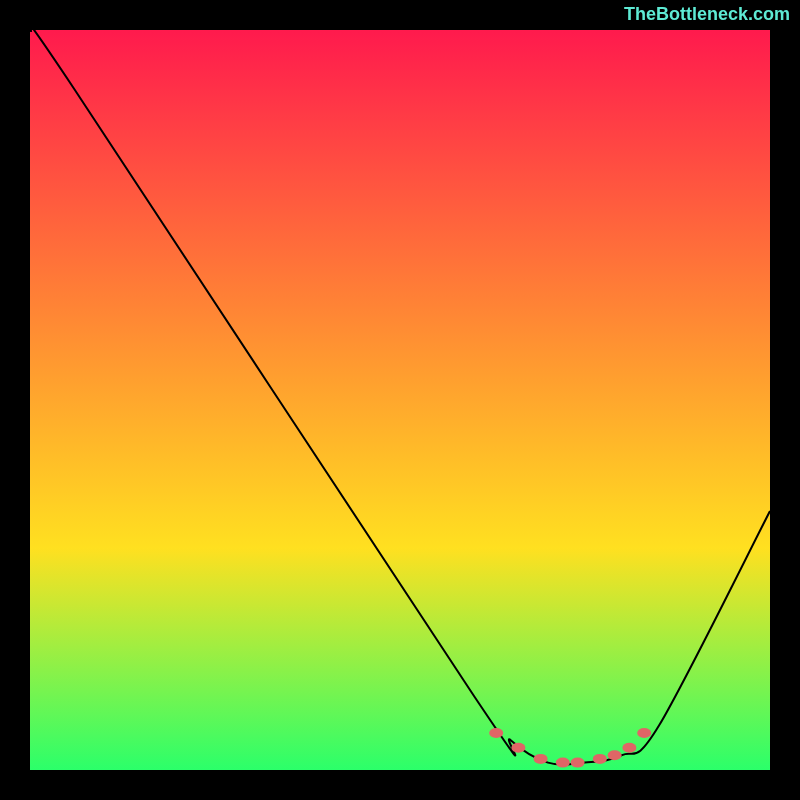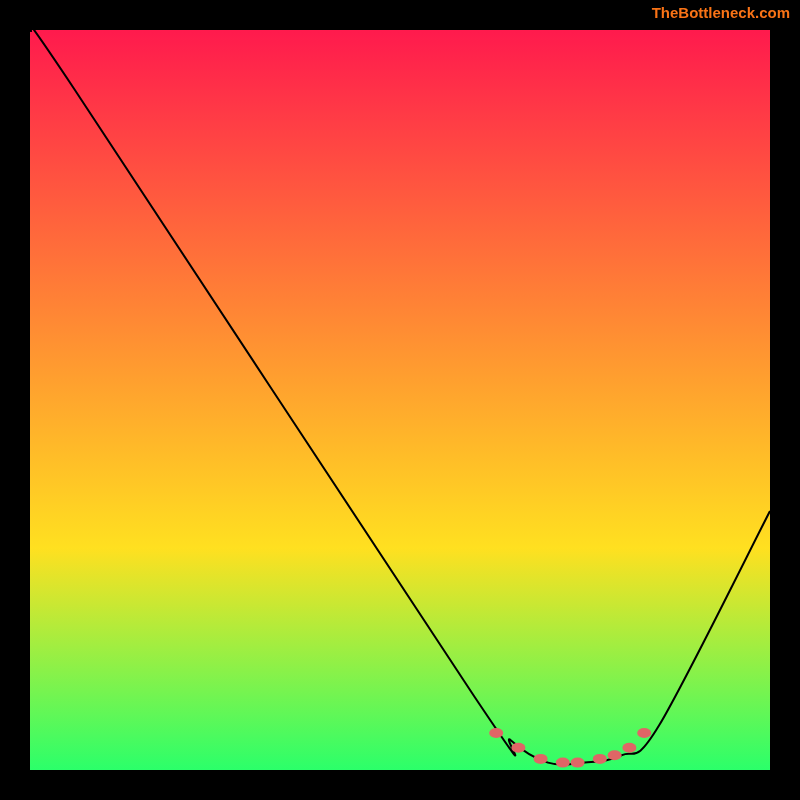--- a/index.html
+++ b/index.html
@@ -14,22 +14,22 @@
   .frame {
     position: relative;
     width: 800px;
     height: 800px;
     background: #000;
   }
   .attribution {
     position: absolute;
     top: 4px;
     right: 10px;
-    color: #f97316;
-    font-size: 15px;
+    color: #5eead4;
+    font-size: 18px;
     font-weight: bold;
     z-index: 10;
   }
   .plot-area {
     position: absolute;
     box-sizing: border-box;
   }
   .plot-svg {
     display: block;
   }

